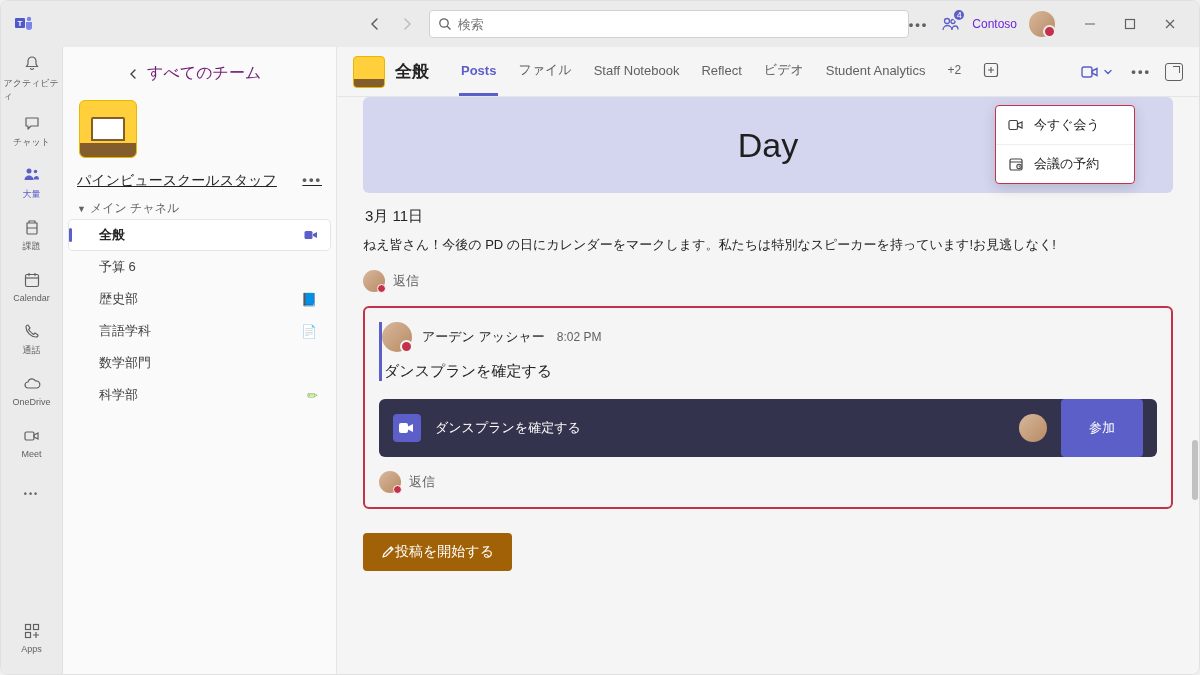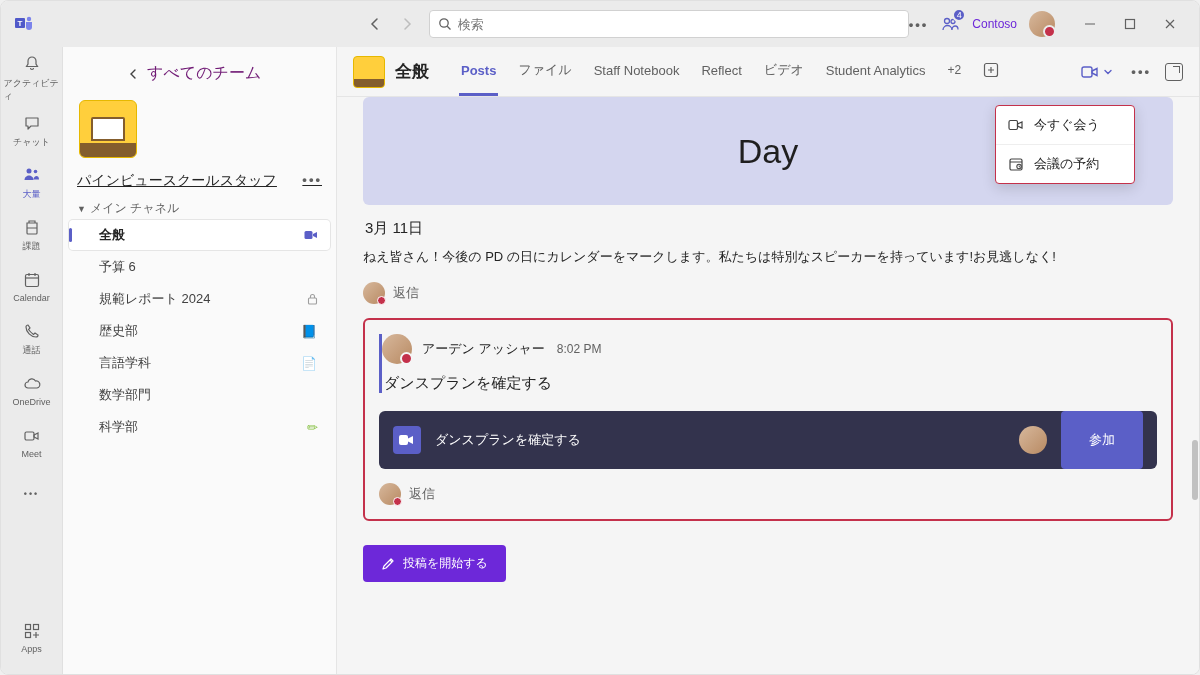--- a/index.html
+++ b/index.html
@@ -61,41 +61,41 @@
   .cam-btn { display:flex; align-items:center; gap:4px; color:#5b5fc7; padding:4px 4px; border-radius:4px;}
   .hdr-dots { font-weight:bold; letter-spacing:2px; }
   .popout { width:18px; height:18px; border:1.5px solid #616161; border-radius:3px; position:relative;}
   .popout::after{content:"";position:absolute;right:2px;top:2px;width:6px;height:6px;border-top:1.5px solid #616161;border-right:1.5px solid #616161;}
   
   .meet-menu { position:absolute; top:44px; right:48px; width:140px; background:#fff; border:1px solid #c4314b; border-radius:4px; box-shadow:0 4px 14px rgba(0,0,0,0.15); z-index:10; }
   .meet-menu .mi { display:flex; align-items:center; gap:10px; padding:10px 12px; font-size:13px; color:#242424;}
   .meet-menu .mi + .mi { border-top:1px solid #eee;}
   
   .feed { flex:1; overflow:auto; padding:0 26px 20px; position:relative;}
-  .banner { margin:0 0 14px; border-radius:6px; background:#d4d6ef; height:108px; display:flex; align-items:center; justify-content:center; font-size:34px; font-weight:400; color:#1f1f1f; font-family:"Times New Roman",serif;}
+  .banner { margin:0 0 14px; border-radius:6px; background:#d4d6ef; height:96px; display:flex; align-items:center; justify-content:center; font-size:34px; font-weight:400; color:#1f1f1f; font-family:"Times New Roman",serif;}
   .date { font-size:15px; margin:4px 2px 10px; color:#242424; }
   .post-text { font-size:13px; color:#242424; margin-bottom:16px; }
   .reply-row { display:flex; align-items:center; gap:8px; margin:4px 0 14px; }
   .reply-row .mini-av { width:22px; height:22px; border-radius:50%; background:linear-gradient(135deg,#d7b89c,#b88a63); position:relative;}
   .reply-row .mini-av::after{content:"";position:absolute;right:-1px;bottom:-1px;width:7px;height:7px;border-radius:50%;background:#c4314b;border:1.5px solid #fff;}
   .reply-lbl { color:#616161; font-size:13px;}
   .post-card { border:2px solid #c4314b; border-radius:6px; padding:14px 14px 14px 14px; background:#fff0; margin-bottom:18px;}
   .post-card-inner{border-left:3px solid #5b5fc7; }
   .author-row { display:flex; align-items:center; gap:10px; margin-bottom:10px; }
   .author-row .av { width:30px; height:30px; border-radius:50%; background:linear-gradient(135deg,#d7b89c,#b88a63); position:relative;}
   .author-row .av::after{content:"";position:absolute;right:-1px;bottom:-1px;width:9px;height:9px;border-radius:50%;background:#c4314b;border:2px solid #f5f5f5;}
   .author-name{font-size:13px;color:#242424;}
   .author-time{font-size:12px;color:#616161;margin-left:2px;}
   .post-body{font-size:15px;margin:6px 0 18px 2px;}
   .meeting-bar{background:#33334d;border-radius:6px;height:58px;display:flex;align-items:center;padding:0 14px;gap:14px;color:#fff;}
   .meeting-bar .mcam{width:28px;height:28px;background:#5b5fc7;border-radius:4px;display:flex;align-items:center;justify-content:center;}
   .meeting-bar .mtitle{flex:1;font-size:13px;}
   .meeting-bar .mav{width:28px;height:28px;border-radius:50%;background:linear-gradient(135deg,#d7b89c,#b88a63);}
   .join-btn{background:#5b5fc7;color:#fff;border:none;border-radius:4px;padding:20px 28px;font-size:13px;}
-  .compose-btn{background:#6d28d9;color:#fff;border:none;border-radius:4px;padding:10px 18px;font-size:12px;display:inline-flex;align-items:center;gap:8px;margin-top:6px;}
+  .compose-btn{background:#a16207;color:#fff;border:none;border-radius:4px;padding:10px 18px;font-size:14px;display:inline-flex;align-items:center;margin-top:6px;}
   .scrollbar{position:absolute;right:2px;top:440px;width:6px;height:60px;background:#c1c1c1;border-radius:3px;}
   svg{display:block;}
 </style>
 </head>
 <body>
 
 <div class="app">
 
   <div class="titlebar">
     <span class="teams-logo">
@@ -280,29 +280,20 @@
             <svg width="14" height="12" viewBox="0 0 14 12">
               <rect x="0.5" y="2" width="8" height="8" rx="1.5" fill="#5b5fc7"></rect>
               <path d="M9 5l4-2v6l-4-2z" fill="#5b5fc7"></path>
             </svg>
           </span>
       </div>
       <div class="ch">
           <span>予算 6</span>
         </div>
       <div class="ch">
-          <span>規範レポート 2024</span>
-          <span class="trail lock">
-            <svg width="11" height="12" viewBox="0 0 11 12">
-              <rect x="1.5" y="5" width="8" height="6" rx="1" stroke="#9e9e9e" stroke-width="1.1" fill="none"></rect>
-              <path d="M3.5 5V3.5a2 2 0 0 1 4 0V5" stroke="#9e9e9e" stroke-width="1.1" fill="none"></path>
-            </svg>
-          </span>
-        </div>
-      <div class="ch">
           <span>歴史部</span>
           <span class="trail" style="color:#3a7bd5;">📘</span>
         </div>
       <div class="ch">
           <span>言語学科</span>
           <span class="trail" style="color:#d065c7;">📄</span>
         </div>
       <div class="ch">
           <span>数学部門</span>
         </div>

